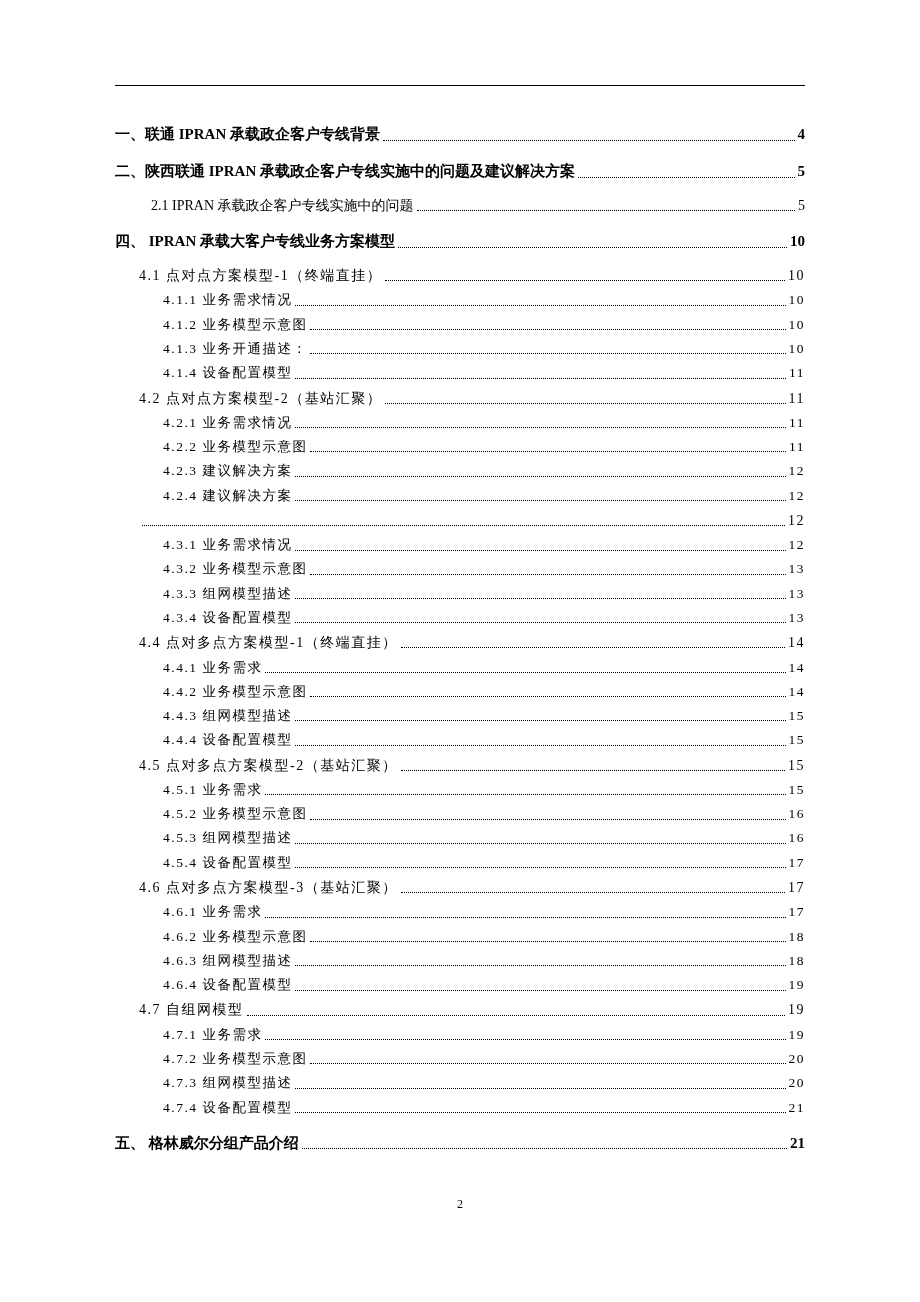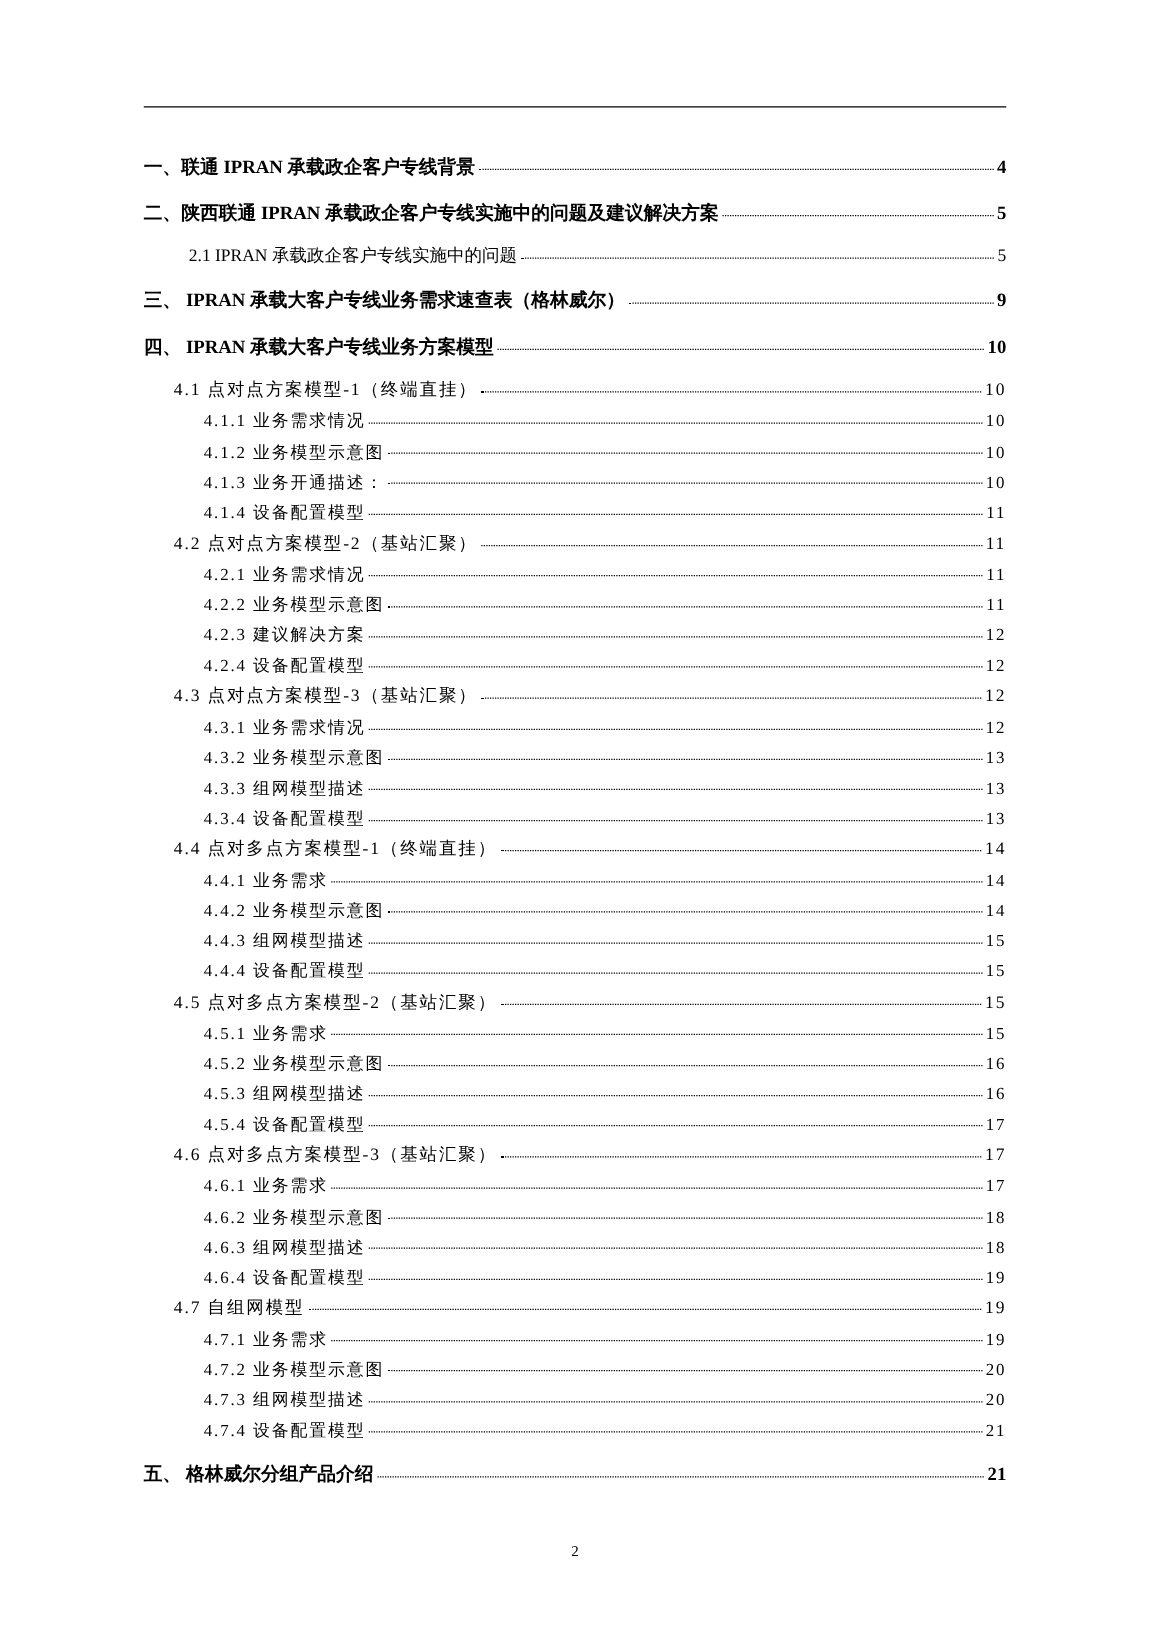--- a/index.html
+++ b/index.html
@@ -14,21 +14,21 @@
     width: 920px;
     margin: 0 auto;
     padding: 85px 115px 40px 115px;
   }
   .rule {
     border-top: 1.5px solid #000;
     margin-bottom: 35px;
   }
   .toc-row {
     display: flex;
-    align-items: flex-start;
+    align-items: center;
     font-size: 14px;
     line-height: 1.8;
     margin-bottom: 0px;
     white-space: nowrap;
   }
   .toc-row .label {
     flex: 0 0 auto;
   }
   .toc-row .dots {
     flex: 1 1 auto;
@@ -82,25 +82,20 @@
         <span class="label">二、陕西联通 IPRAN 承载政企客户专线实施中的问题及建议解决方案</span>
         <span class="dots"></span>
         <span class="pg">5</span>
       </div>
       <div class="toc-row lvl2">
         <span class="label">2.1  IPRAN 承载政企客户专线实施中的问题</span>
         <span class="dots"></span>
         <span class="pg">5</span>
       </div>
       <div class="toc-row lvl1">
-        <span class="label">三、     IPRAN 承载大客户专线业务需求速查表（格林威尔）</span>
-        <span class="dots"></span>
-        <span class="pg">9</span>
-      </div>
-      <div class="toc-row lvl1">
         <span class="label">四、     IPRAN 承载大客户专线业务方案模型</span>
         <span class="dots"></span>
         <span class="pg">10</span>
       </div>
       <div class="toc-row sec4-sub">
         <span class="label">4.1 点对点方案模型-1（终端直挂）</span>
         <span class="dots"></span>
         <span class="pg">10</span>
       </div>
       <div class="toc-row sec4-subsub">
@@ -137,26 +132,25 @@
         <span class="label">4.2.2 业务模型示意图</span>
         <span class="dots"></span>
         <span class="pg">11</span>
       </div>
       <div class="toc-row sec4-subsub">
         <span class="label">4.2.3 建议解决方案</span>
         <span class="dots"></span>
         <span class="pg">12</span>
       </div>
       <div class="toc-row sec4-subsub">
-        <span class="label">4.2.4 设备配置模型</span>
-        <span class="dots"></span>
-        <span class="pg">12</span>
-      </div>
-      <div class="toc-row sec4-sub">
-        <span class="label">4.3 点对点方案模型-3（基站汇聚）</span>
+        <span class="label">4.2.4 建议解决方案</span>
+        <span class="dots"></span>
+        <span class="pg">12</span>
+      </div>
+      <div class="toc-row sec4-sub">
         <span class="dots"></span>
         <span class="pg">12</span>
       </div>
       <div class="toc-row sec4-subsub">
         <span class="label">4.3.1 业务需求情况</span>
         <span class="dots"></span>
         <span class="pg">12</span>
       </div>
       <div class="toc-row sec4-subsub">
         <span class="label">4.3.2 业务模型示意图</span>

